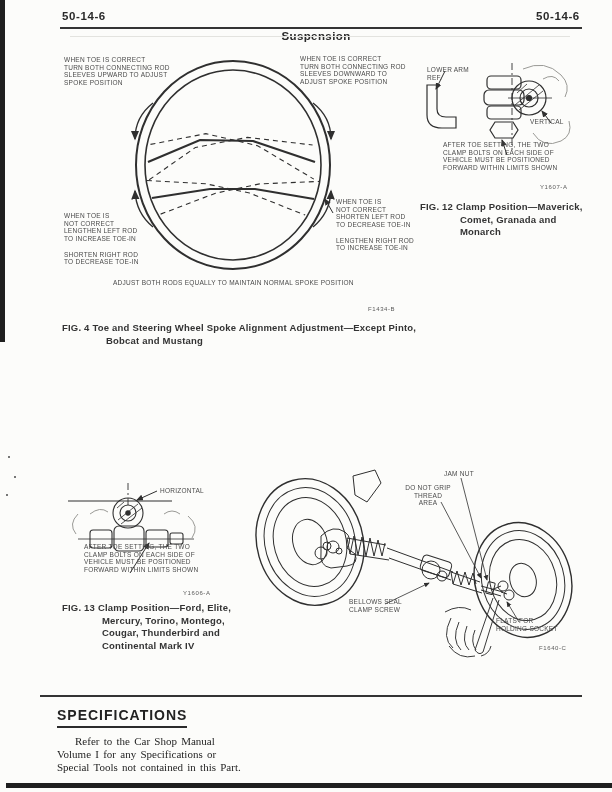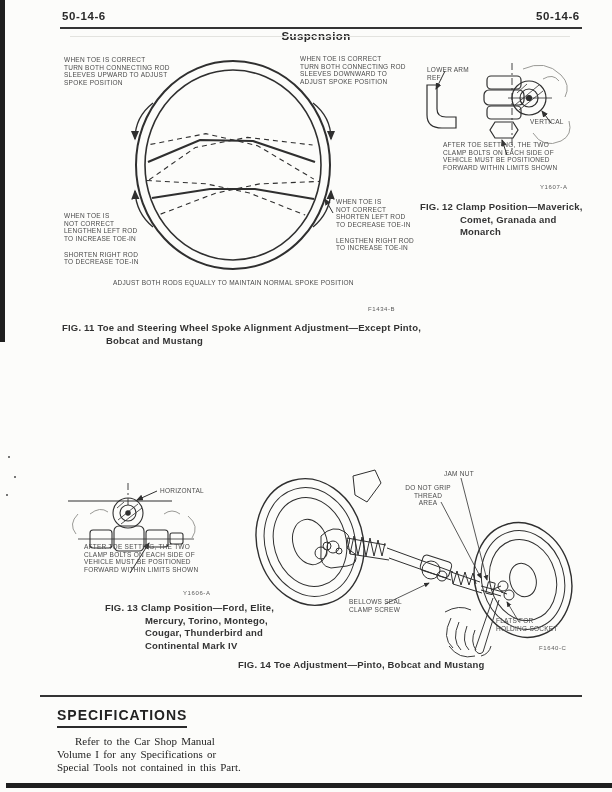--- a/index.html
+++ b/index.html
@@ -103,21 +103,21 @@
 TO INCREASE TOE-IN</div>
   <div class="abs ann" style="left:64px;top:212px;width:100px;">WHEN TOE IS
 NOT CORRECT
 LENGTHEN LEFT ROD
 TO INCREASE TOE-IN
 
 SHORTEN RIGHT ROD
 TO DECREASE TOE-IN</div>
   <div class="abs ann" style="left:113px;top:279px;width:300px;">ADJUST BOTH RODS EQUALLY TO MAINTAIN NORMAL SPOKE POSITION</div>
   <div class="abs artid" style="left:368px;top:306px;">F1434-B</div>
-  <div class="abs caption hang44" style="left:62px;top:322px;width:350px;">FIG. 11 Toe and Steering Wheel Spoke Alignment Adjustment—Except Pinto,
+  <div class="abs caption hang44" style="left:62px;top:322px;width:350px;">FIG. 4 Toe and Steering Wheel Spoke Alignment Adjustment—Except Pinto,
 Bobcat and Mustang</div>
 
   <div class="abs ann" style="left:427px;top:66px;">LOWER ARM
 REF.</div>
   <div class="abs ann" style="left:530px;top:118px;">VERTICAL</div>
 
   <svg style="left:415px;top:55px;" width="170" height="130" viewBox="0 0 170 130">
     <defs>
       <marker id="ah2" markerWidth="8" markerHeight="8" refX="6" refY="3" orient="auto">
         <path d="M0,0 L7,3 L0,6 Z" fill="#2f2f2f"></path>
@@ -187,21 +187,21 @@
       <path d="M70,93 L89,63" marker-end="url(#ah3)"></path>
     </g>
   </svg>
 
   <div class="abs ann" style="left:160px;top:487px;">HORIZONTAL</div>
   <div class="abs ann" style="left:84px;top:543px;width:120px;">AFTER TOE SETTING, THE TWO
 CLAMP BOLTS ON EACH SIDE OF
 VEHICLE MUST BE POSITIONED
 FORWARD WITHIN LIMITS SHOWN</div>
   <div class="abs artid" style="left:183px;top:590px;">Y1606-A</div>
-  <div class="abs caption hang40" style="left:62px;top:602px;width:190px;margin-left:43px;">FIG. 13 Clamp Position—Ford, Elite,
+  <div class="abs caption hang40" style="left:62px;top:602px;width:190px;">FIG. 13 Clamp Position—Ford, Elite,
 Mercury, Torino, Montego,
 Cougar, Thunderbird and
 Continental Mark IV</div>
 
   <svg style="left:235px;top:450px;" width="348" height="205" viewBox="0 0 348 205">
     <defs>
       <marker id="ah4" markerWidth="8" markerHeight="8" refX="6" refY="3" orient="auto">
         <path d="M0,0 L7,3 L0,6 Z" fill="#2f2f2f"></path>
       </marker>
     </defs>
@@ -259,21 +259,20 @@
   </svg>
 
   <div class="abs ann" style="left:444px;top:470px;">JAM NUT</div>
   <div class="abs ann" style="left:404px;top:484px;width:48px;text-align:center;">DO NOT GRIP
 THREAD AREA</div>
   <div class="abs ann" style="left:349px;top:598px;">BELLOWS SEAL
 CLAMP SCREW</div>
   <div class="abs ann" style="left:496px;top:617px;">FLATS FOR
 HOLDING SOCKET</div>
   <div class="abs artid" style="left:539px;top:645px;">F1640-C</div>
-  <div class="abs caption" style="left:238px;top:659px;width:300px;">FIG. 14 Toe Adjustment—Pinto, Bobcat and Mustang</div>
 
   <div class="abs rule" style="left:40px;top:695px;width:542px;height:2px;"></div>
   <div class="abs spec-body" style="left:57px;top:735px;width:270px;">Refer to the Car Shop Manual
 Volume I for any Specifications or
 Special Tools not contained in this Part.</div>
   <div class="abs spec-heading" style="left:57px;top:707px;">SPECIFICATIONS</div>
 
 </div>
 
 </body></html>

